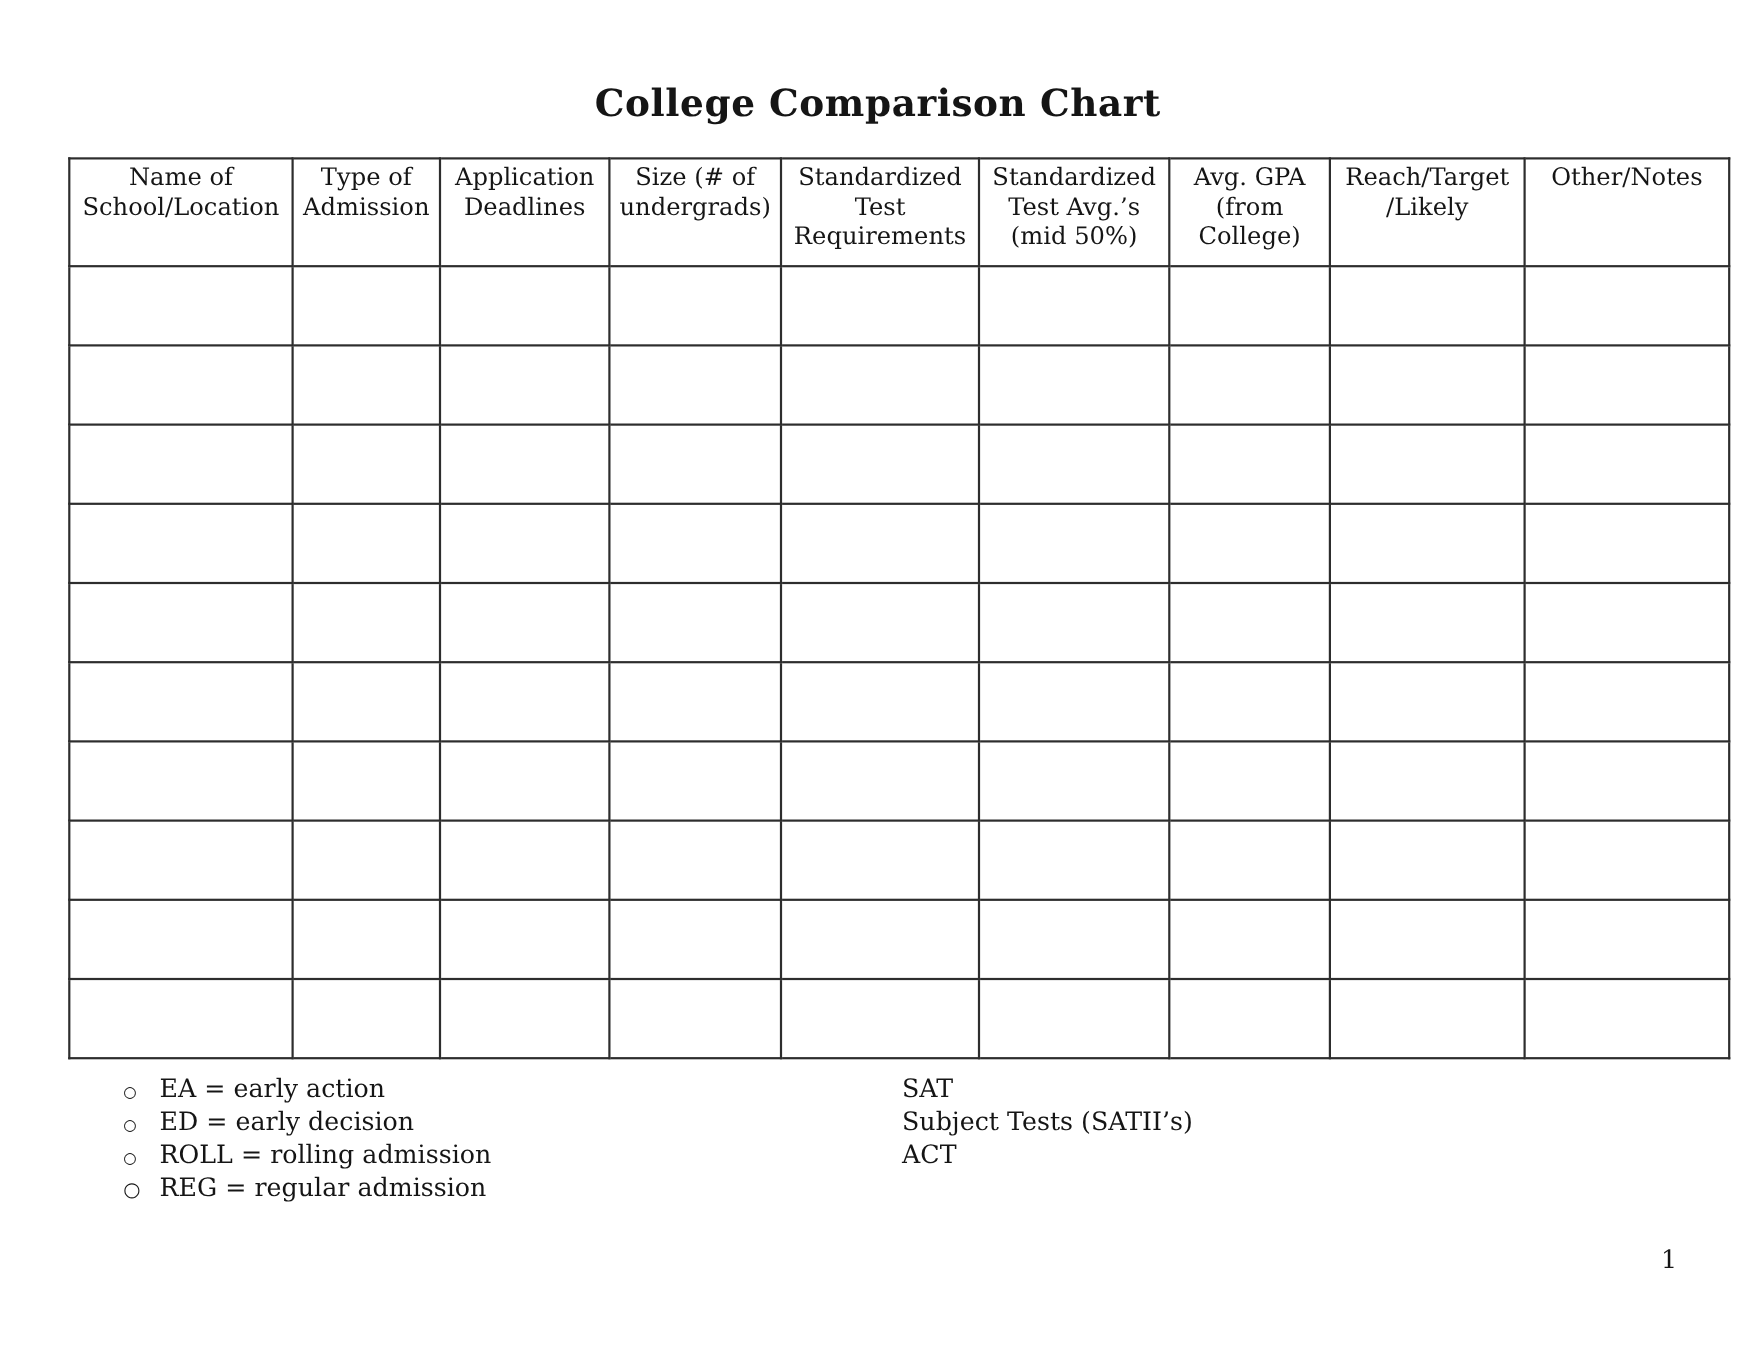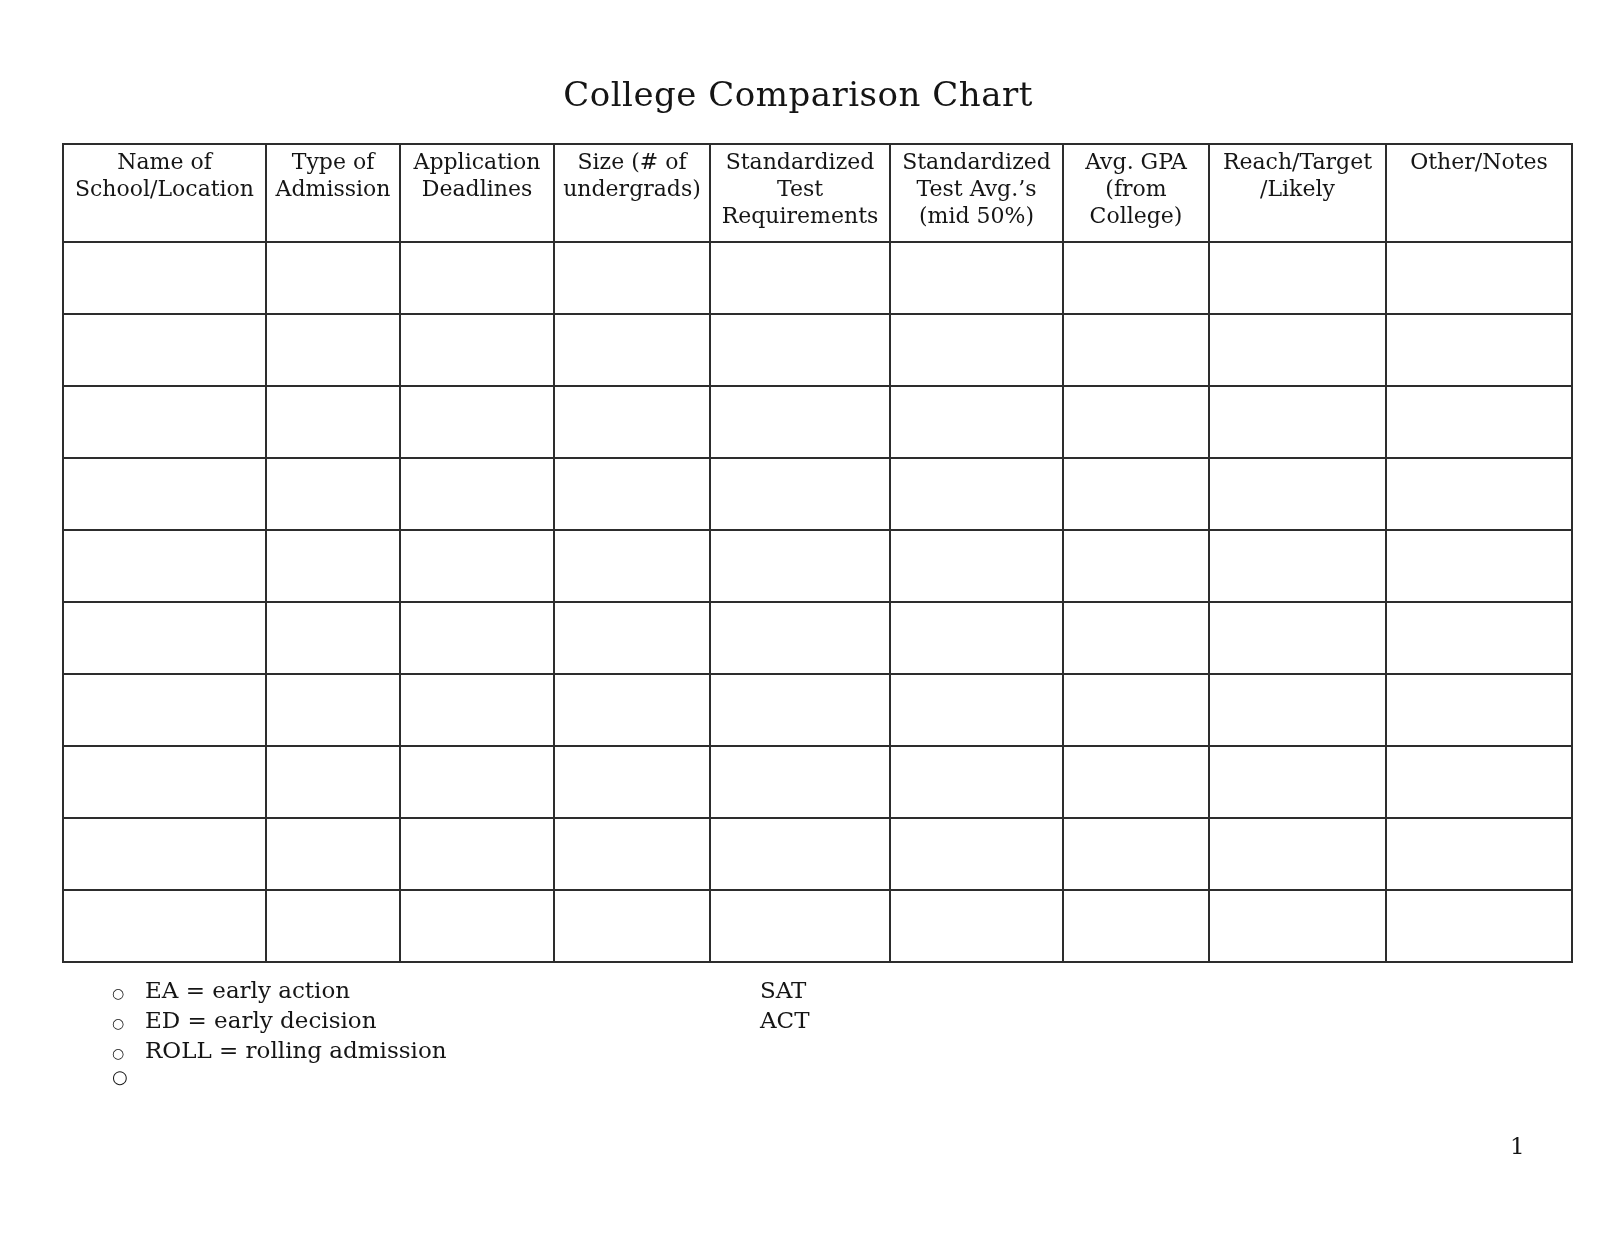--- a/index.html
+++ b/index.html
@@ -10,21 +10,21 @@
     color: #151515;
     position: relative;
     overflow: hidden;
   }
 
   .doc-title {
     position: absolute;
     top: 74px; left: 0; width: 1596px;
     text-align: center;
     font-size: 34px;
-    font-weight: normal;
+    font-weight: bold;
     letter-spacing: 0.5px;
   }
 
   table.comparison-table {
     position: absolute;
     left: 62px; top: 143px;
     width: 1509px;
     border-collapse: collapse;
     table-layout: fixed;
   }
@@ -69,20 +69,21 @@
     height: 30px;
     margin-left: 38px;
   }
   .legend-item .bullet {
     width: 33px;
     font-size: 14px;
     flex: 0 0 33px;
   }
   .legend-item .bullet.bullet-lg { font-size: 18px; }
   .plain-item {
+    margin-left: 60px;
     height: 30px;
   }
 
   .page-number {
     position: absolute;
     left: 1510px; top: 1133px;
     font-size: 23px;
   }
 </style>
 </head>
@@ -248,21 +249,23 @@
   <div class="legend-item">
     <span class="bullet">○</span>
     <span>ED = early decision</span>
   </div>
   <div class="legend-item">
     <span class="bullet">○</span>
     <span>ROLL = rolling admission</span>
   </div>
   <div class="legend-item">
     <span class="bullet bullet-lg">○</span>
+    <span>REG = regular admission</span>
   </div>
 </div>
 
 <div class="legend-right">
   <div class="plain-item">SAT</div>
+  <div class="plain-item">Subject Tests (SATII’s)</div>
   <div class="plain-item">ACT</div>
 </div>
 
 <div class="page-number">1</div>
 
 </body></html>

